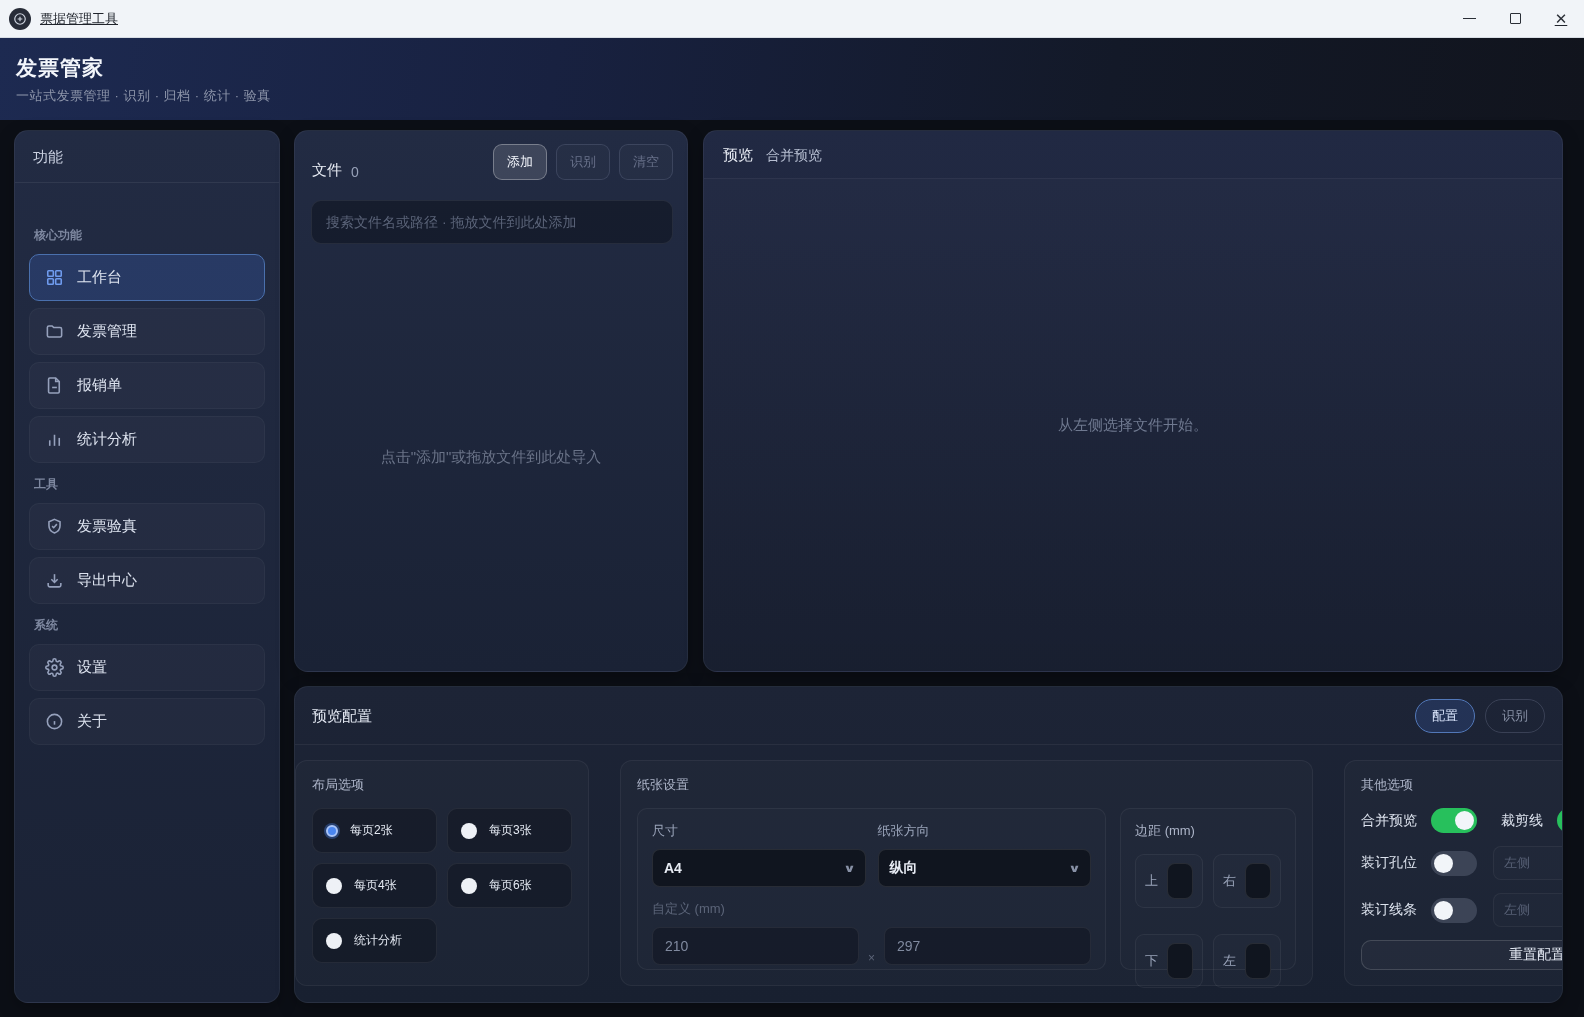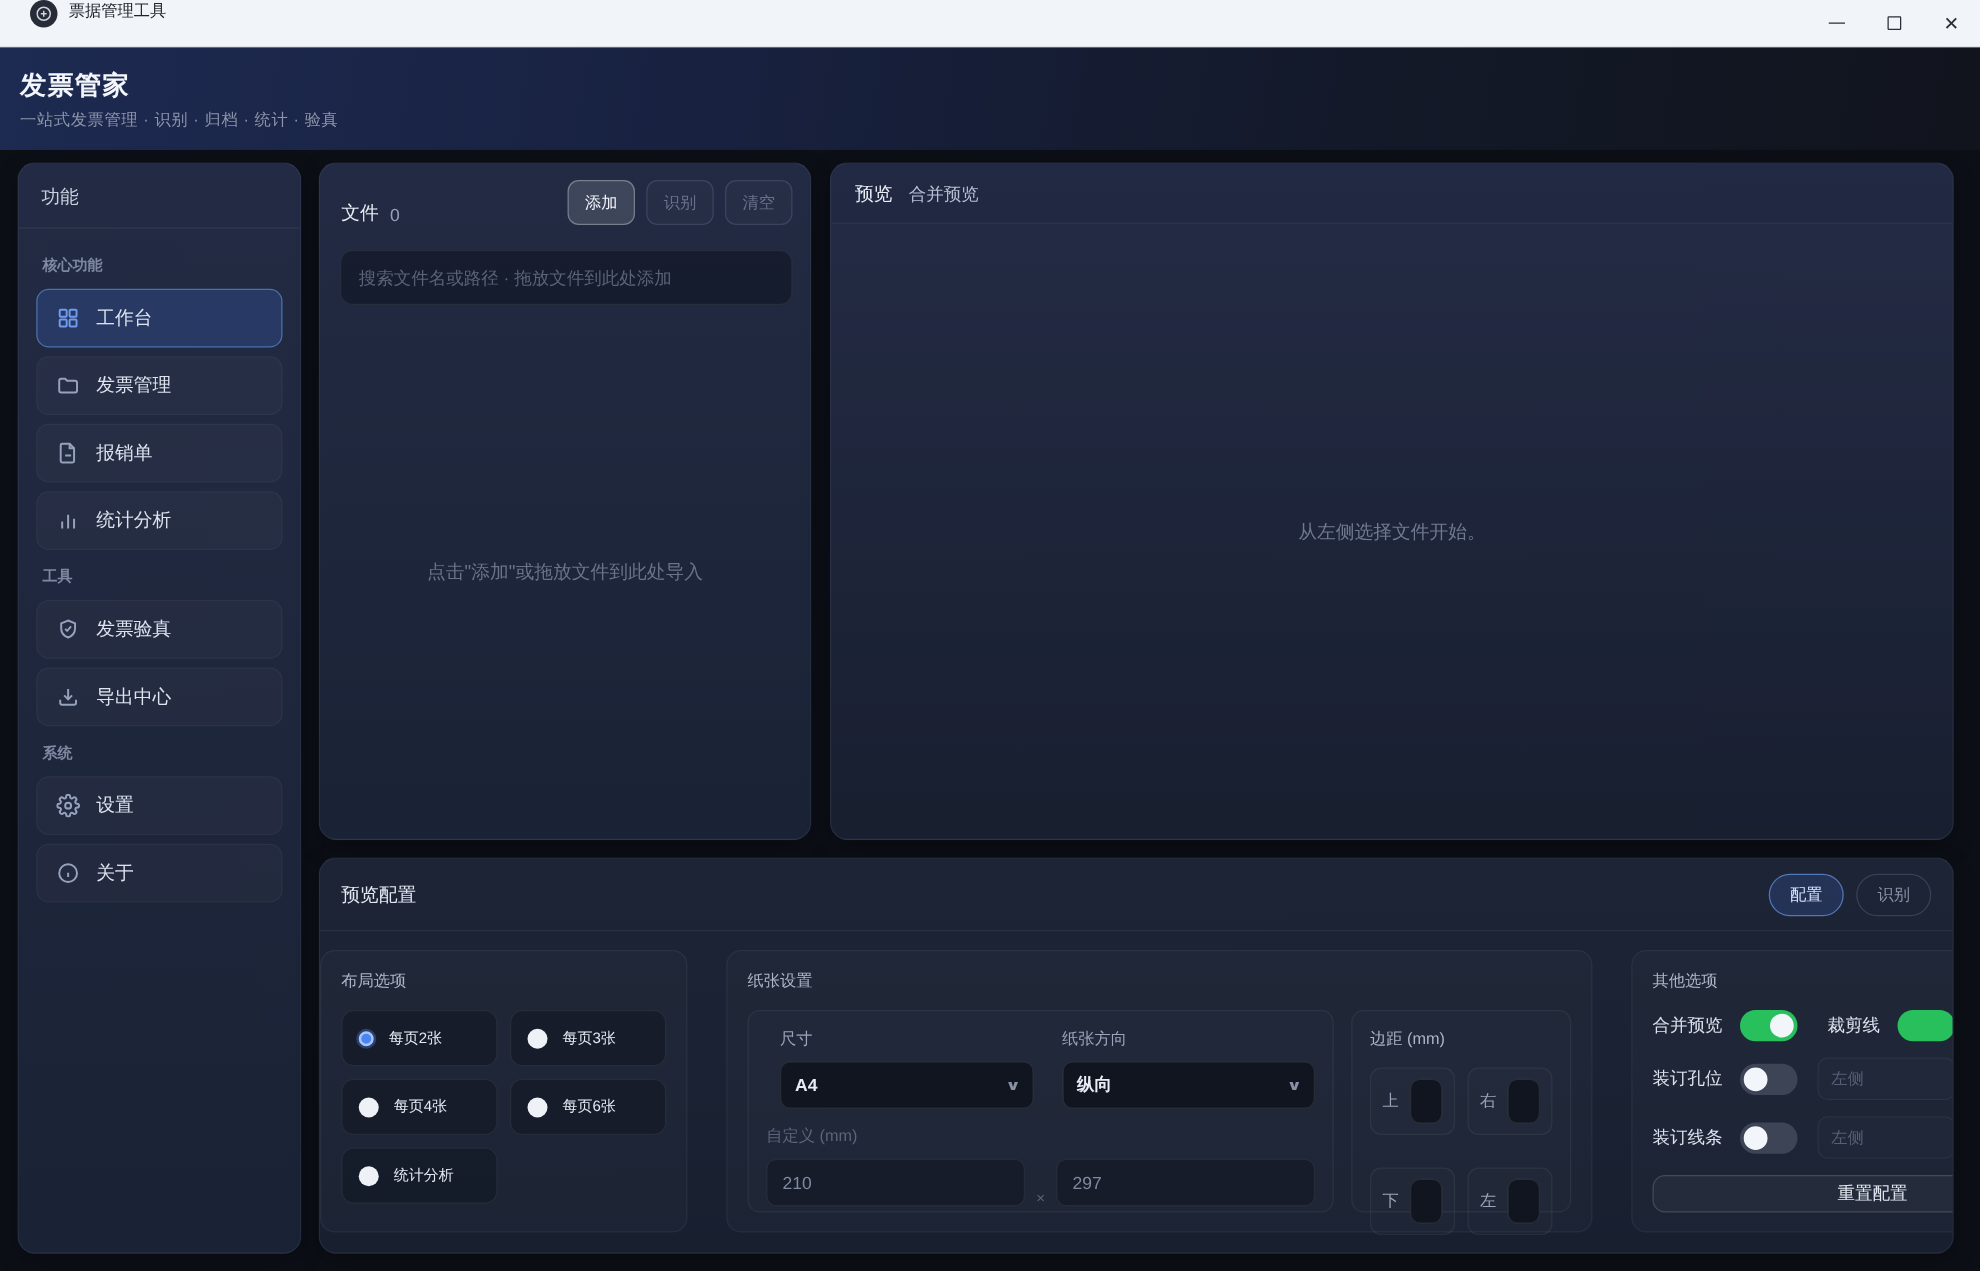--- a/index.html
+++ b/index.html
@@ -2,22 +2,22 @@
 <html><head>
 <meta charset="utf-8">
 <style>
   * { margin:0; padding:0; box-sizing:border-box; }
   html,body { width:1584px; height:1017px; overflow:hidden; }
   body {
     font-family:"Liberation Sans","DejaVu Sans",sans-serif;
     background:#0c0f16; color:#e5e9f2; font-size:14px;
   }
   
-  .titlebar{ height:38px; background:#f1f4f8; display:flex; 
-    padding-left:24px; color:#20242c; font-size:13px; border-bottom:1px solid #d8dde4;}
+  .titlebar{ height:38px; background:#f1f4f8; display:flex; align-items:center;
+    padding-left:9px; color:#20242c; font-size:13px; border-bottom:1px solid #d8dde4;text-decoration:underline;}
   .app-ico{ width:22px; height:22px; border-radius:50%; background:#272c38; margin-right:9px;
     display:flex; align-items:center; justify-content:center; }
   .app-ico svg{ width:14px; height:14px; }
   .tb-spacer{ flex:1; }
   .tb-btn{ width:46px; height:37px; display:flex; align-items:center; justify-content:center;
     color:#2a2e36; font-size:15px; cursor:pointer; }
   .tb-max-glyph{ width:11px; height:11px; border:1.4px solid #2a2e36; border-radius:1px; }
   .tb-min-glyph{ width:13px; height:0; border-top:1.6px solid #2a2e36; }
   
   .header{ height:82px; display:flex; align-items:center; justify-content:space-between;
@@ -28,21 +28,21 @@
   .hd-actions{ display:flex; }
   .hd-btn{ min-width:62px; height:44px; margin-left:13px; border-radius:9px;
     background:rgba(255,255,255,.05); border:1px solid rgba(130,140,165,.28);
     color:#b6becf; font-size:14px; display:flex; align-items:center; justify-content:center; cursor:pointer;}
   
   .main{ height:897px; display:flex; gap:14px; padding:10px 21px 14px 14px; }
   .panel{ border-radius:14px; border:1px solid rgba(255,255,255,.055);
     background:linear-gradient(180deg,#222b43 0%,#1a2235 100%);
     box-shadow:0 6px 18px rgba(0,0,0,.25); display:flex; flex-direction:column; overflow:hidden;}
   
-  .sidebar{ width:227px; flex:none; }
+  .sidebar{ width:266px; flex:none;gap:23px; }
   .sb-header{ padding:17px 18px 15px; font-size:15px; color:#c9d0e0;
     border-bottom:1px solid rgba(255,255,255,.07); }
   .sb-body{ padding:8px 14px; }
   .sec-label{ font-size:12px; font-weight:bold; color:#7e88a0; margin:13px 5px 10px; }
   .nav-item{ display:flex; align-items:center; gap:13px; height:47px; padding:0 15px;
     border-radius:10px; margin-bottom:7px; background:rgba(255,255,255,.028);
     border:1px solid rgba(255,255,255,.04); color:#dde3ef; font-size:15px; cursor:pointer;}
   .nav-item svg{ width:19px; height:19px; color:#96a1bc; flex:none;}
   .nav-item.selected{ background:rgba(62,105,200,.26); border-color:#4a70ad; }
   .nav-item.selected svg{ color:#6f9bee; }
@@ -94,21 +94,21 @@
     background:rgba(8,12,20,.35); font-size:12px; color:#e4e9f2; cursor:pointer;}
   .radio{ width:16px; height:16px; border-radius:50%; background:#eef1f6; flex:none; }
   .opt.selected .radio{ width:12px; height:12px; background:#4a86f0;
     border:2px solid #a9c4f8; box-shadow:0 0 0 2px rgba(74,134,240,.35); }
   
   .paper-card{ flex:1; }
   .paper-inner{ flex:1; display:flex; gap:14px; min-height:0; }
   .subcard{ flex:1; border:1px solid rgba(255,255,255,.06); border-radius:10px;
     padding:13px 14px; background:rgba(255,255,255,.012); display:flex; flex-direction:column;}
   .fld-row{ display:flex; gap:12px; }
-  .fld{ flex:1; min-width:0;margin-left:11px; }
+  .fld{ flex:1; min-width:0; }
   .fld-label{ font-size:13px; color:#9aa4ba; margin-bottom:9px; }
   .select{ height:38px; background:#10151f; border:1px solid rgba(255,255,255,.10);
     border-radius:8px; display:flex; align-items:center; justify-content:space-between;
     padding:0 11px; font-size:14px; color:#e8ecf4; font-weight:bold; cursor:pointer;}
   .chev{ color:#8891a6; font-size:11px; transform:scaleX(1.4); }
   .custom-label{ margin:13px 0 9px; color:#5b6478; font-size:13px; }
   .custom-row{ display:flex; align-items:flex-end; gap:9px; }
   .num-dim{ flex:1; height:38px; min-width:0; background:rgba(9,13,23,.40);
     border:1px solid rgba(255,255,255,.07); border-radius:8px; padding:0 12px;
     color:#808a9f; font-size:14px; font-family:inherit; outline:none;}

